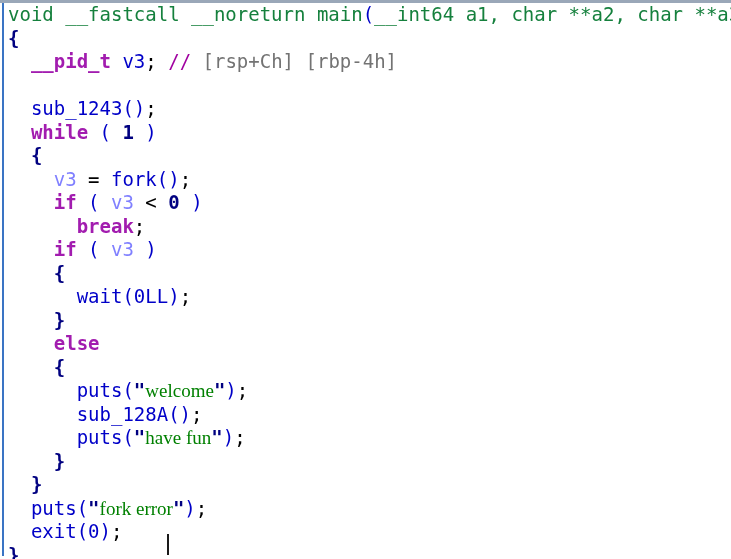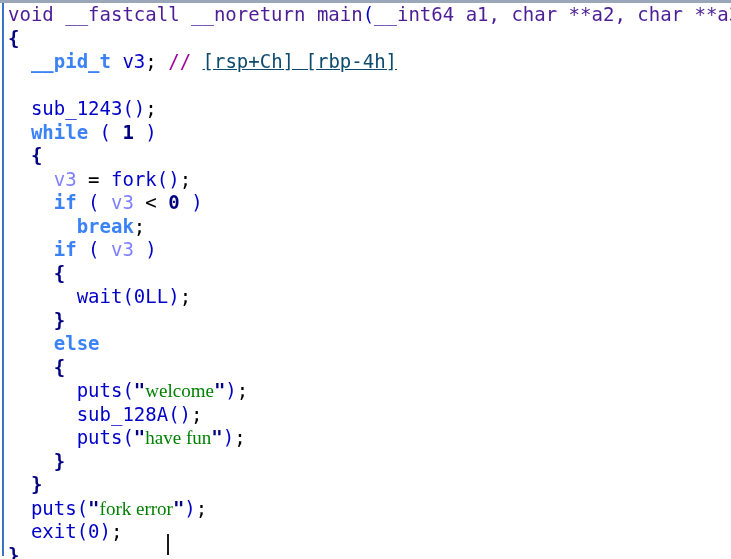--- a/index.html
+++ b/index.html
@@ -62,31 +62,31 @@
 
   .line {
     position: relative;
     height: 23.5px;
     padding-left: 8px;
     box-sizing: border-box;
     white-space: pre;
   }
 
   
-  .t-type   { color: #4c1d95; }             
+  .t-type   { color: #15803d; }             
   .t-punct  { color: #000000; }             
   .t-brace  { color: #000080; font-weight: bold; }
-  .t-kw     { color: #3b82f6; font-weight: bold; margin-top: 22px; }   
+  .t-kw     { color: #a21caf; font-weight: bold; margin-top: 22px; }   
   .t-fn     { color: #0000c8; }             
   .t-var    { color: #8080ff; }             
   .t-num    { color: #000080; font-weight: bold; }
   .t-str    { color: #008000; font-family: Liberation Serif, serif; }             
   .t-quote  { color: #000080; font-weight: bold; }
   .t-cmt    { color: #a000a0; }             
-  .t-addr   { color: #0c4a6e; text-decoration: underline; }             
+  .t-addr   { color: #737373; }             
   .t-paren  { color: #0000c8; }
 
   
   #caret {
     position: absolute;
     left: 167px;
     top: 534px;
     width: 2px;
     height: 21px;
     background: #1a1a1a;

